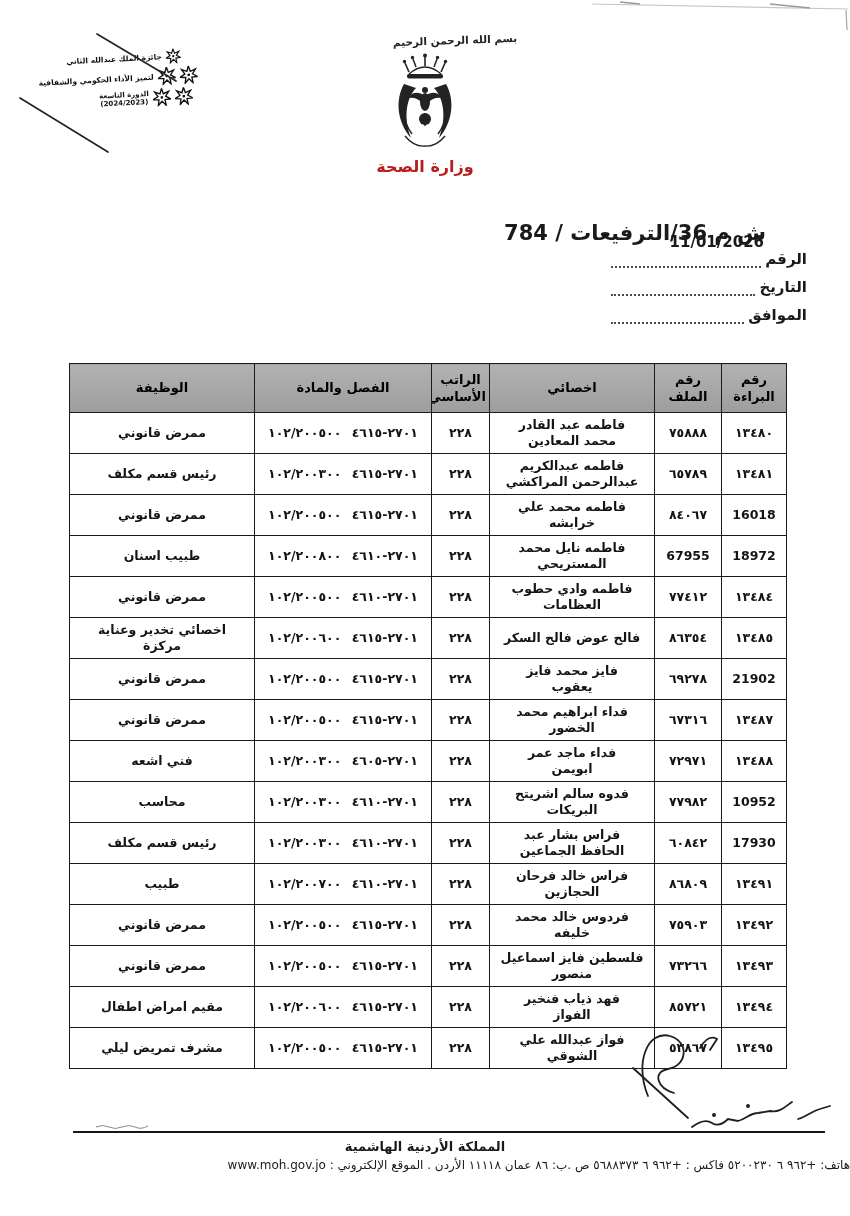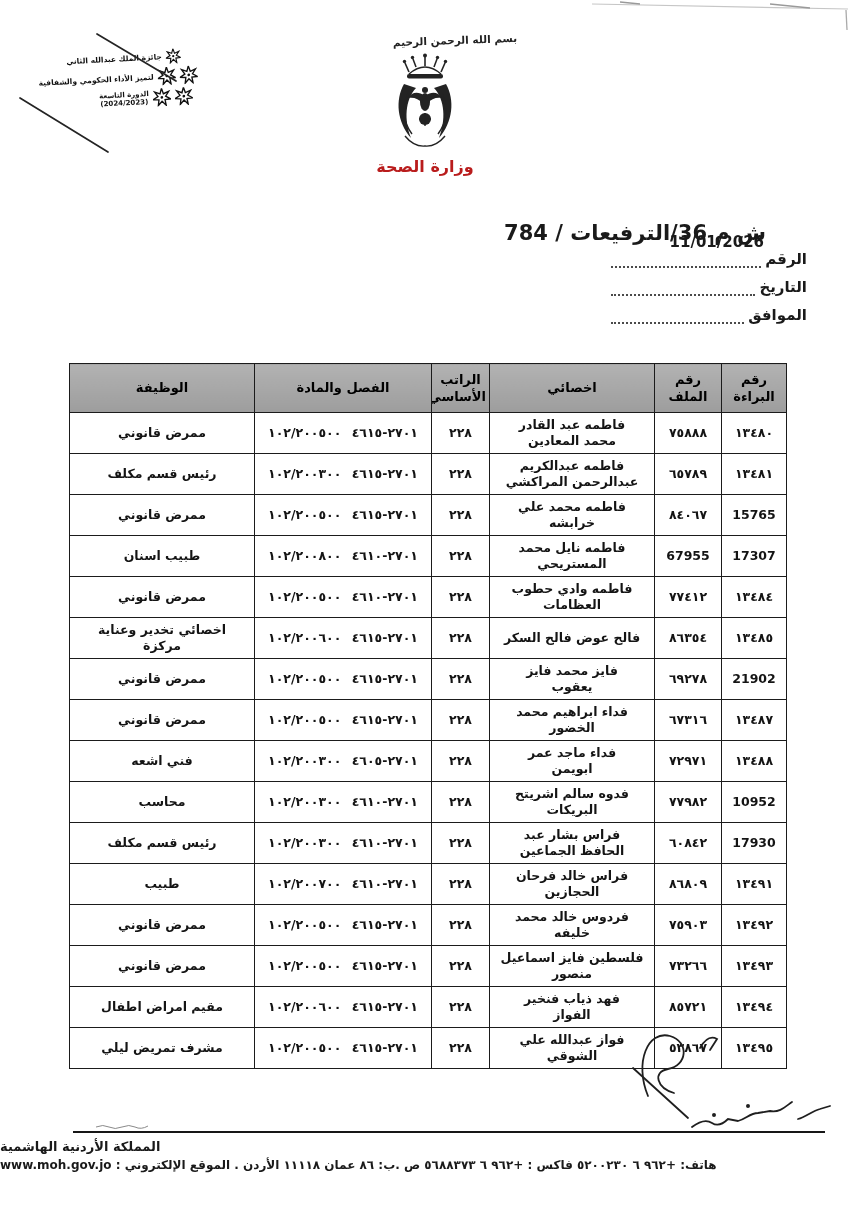--- a/index.html
+++ b/index.html
@@ -47,22 +47,22 @@
     white-space:pre-line;overflow:hidden;
   }
   .promotions thead th{
     background:linear-gradient(#b2b2b2,#9d9d9d);
     font-weight:700;font-size:13px;height:44px;color:#000;
   }
   .promotions td{height:36px;font-weight:600;}
   td.c-article{word-spacing:6px;}
   
   .footer-sep{position:absolute;left:73px;top:1131px;width:752px;border-top:2.5px solid #161616;}
-  .kingdom{position:absolute;left:0;top:1139px;width:100%;text-align:left;font-size:13px;font-weight:700;}
-  .contact{position:absolute;left:0;top:1158px;width:100%;text-align:left;font-size:12px;font-weight:700;}
+  .kingdom{position:absolute;left:0;top:1139px;width:100%;text-align:center;font-size:13px;font-weight:700;}
+  .contact{position:absolute;left:0;top:1158px;width:100%;text-align:right;font-size:12px;font-weight:400;}
   
   .ink-overlay{position:absolute;left:0;top:0;pointer-events:none;}
 </style>
 </head>
 <body>
 
 <div class="page">
 
   <div class="basmala">بسم الله الرحمن الرحيم</div>
 
@@ -186,30 +186,30 @@
         <tr>
       <td class="c-id">١٣٤٨١</td>
       <td class="c-file">٦٥٧٨٩</td>
       <td class="c-name">فاطمه عبدالكريم
 عبدالرحمن المراكشي</td>
       <td class="c-salary">٢٢٨</td>
       <td class="c-article">٢٧٠١-٤٦١٥ ١٠٢/٢٠٠٣٠٠</td>
       <td class="c-position">رئيس قسم مكلف</td>
     </tr>
         <tr>
-      <td class="c-id">15765</td>
+      <td class="c-id">16018</td>
       <td class="c-file">٨٤٠٦٧</td>
       <td class="c-name">فاطمه محمد علي
 خرابشه</td>
       <td class="c-salary">٢٢٨</td>
       <td class="c-article">٢٧٠١-٤٦١٥ ١٠٢/٢٠٠٥٠٠</td>
       <td class="c-position">ممرض قانوني</td>
     </tr>
         <tr>
-      <td class="c-id">17307</td>
+      <td class="c-id">18972</td>
       <td class="c-file">67955</td>
       <td class="c-name">فاطمه نايل محمد
 المستريحي</td>
       <td class="c-salary">٢٢٨</td>
       <td class="c-article">٢٧٠١-٤٦١٠ ١٠٢/٢٠٠٨٠٠</td>
       <td class="c-position">طبيب اسنان</td>
     </tr>
         <tr>
       <td class="c-id">١٣٤٨٤</td>
       <td class="c-file">٧٧٤١٢</td>

